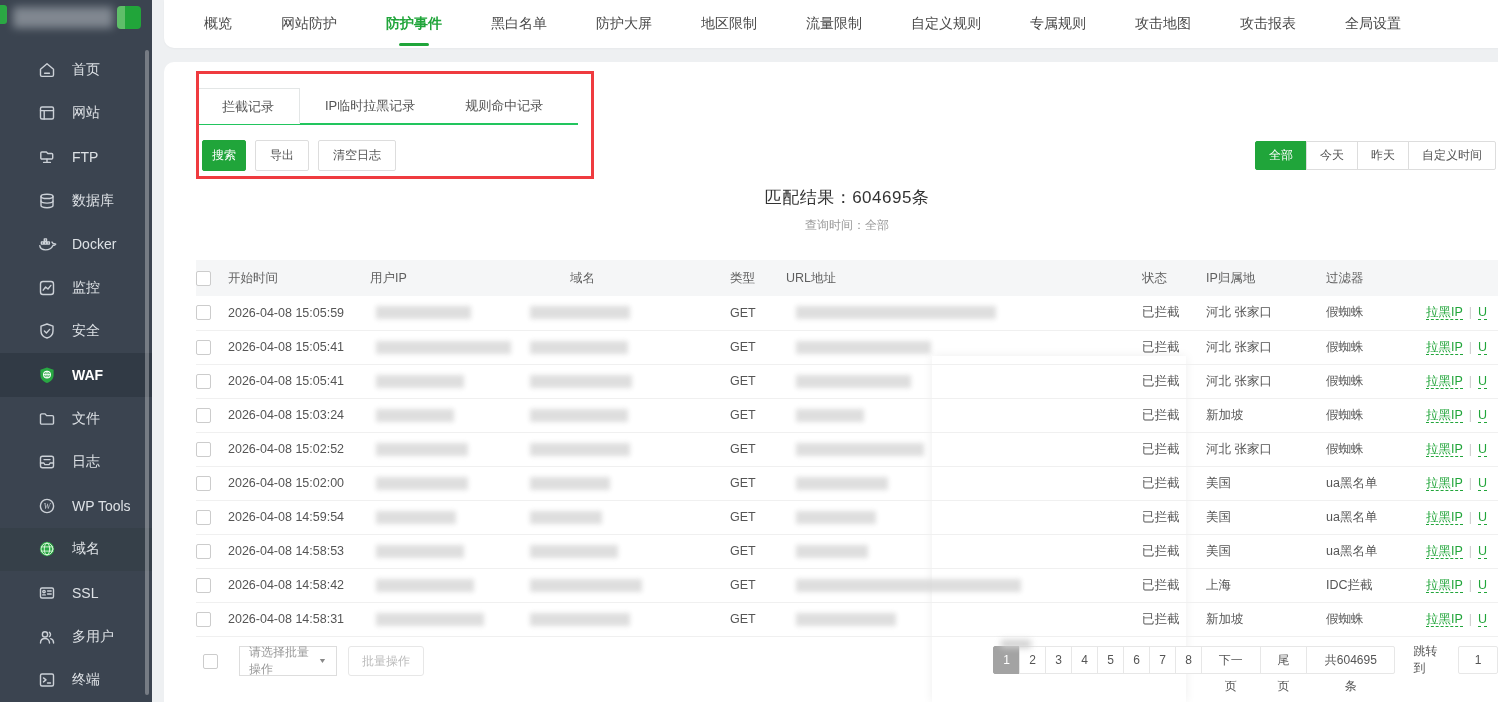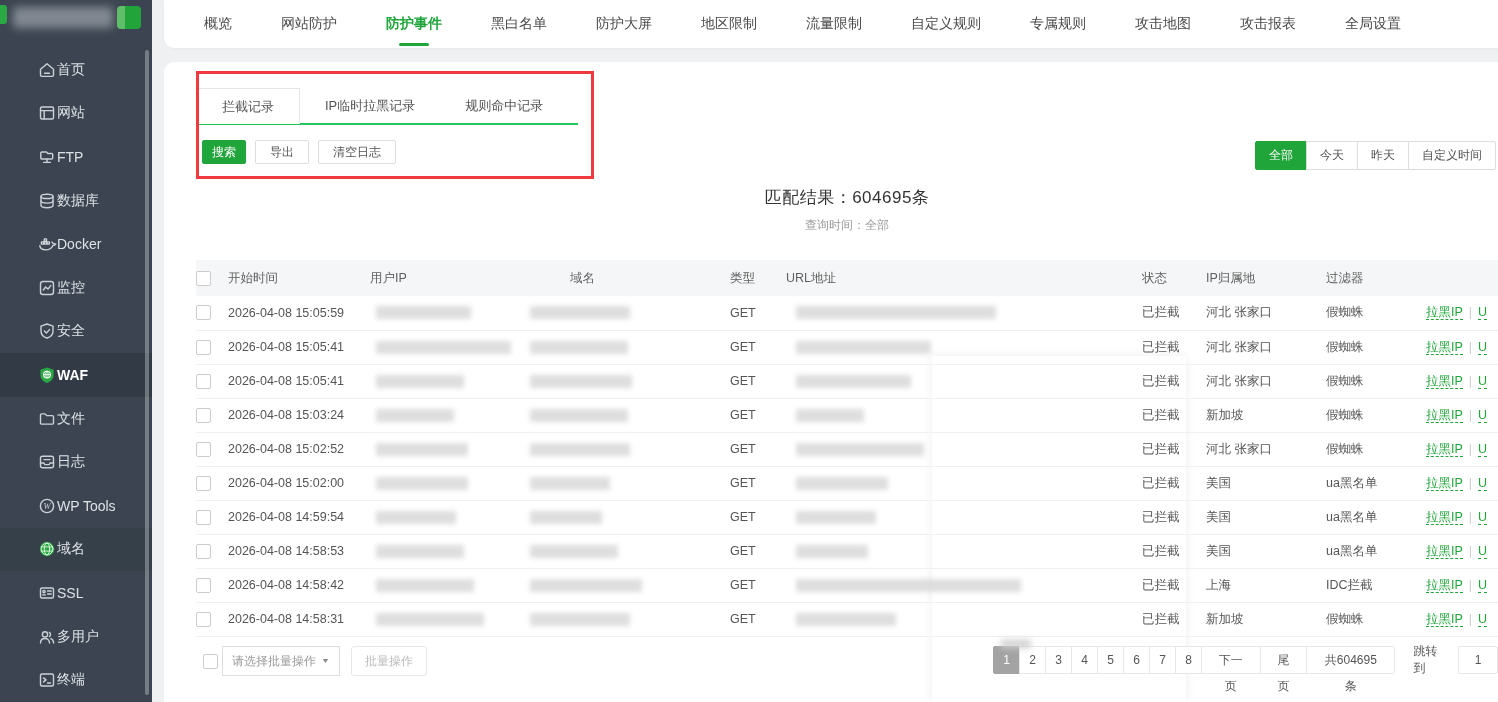--- a/index.html
+++ b/index.html
@@ -9,21 +9,21 @@
     -webkit-font-smoothing:antialiased;
   }
   
   .sidebar{position:absolute;left:0;top:0;width:152px;height:702px;background:#3b4450;z-index:10;}
   .logo{position:relative;height:44px;}
   .logo-sliver{position:absolute;left:0;top:5px;width:7px;height:19px;background:#2aa843;border-radius:0 3px 3px 0;}
   .logo-blur{position:absolute;left:13px;top:7px;width:100px;height:21px;background:#8d949c;border-radius:2px;filter:blur(4px);opacity:.85;}
   .logo-mark{position:absolute;left:117px;top:6px;width:24px;height:23px;border-radius:4px;
     background:linear-gradient(90deg,#5fbe69 0 34%,#21a53a 34%);}
   .side-menu{position:absolute;top:48px;left:0;right:0;}
-  .side-item{display:flex;align-items:center;height:43.6px;padding-left:37px;
+  .side-item{display:flex;align-items:center;height:43.6px;padding-left:37px;gap:15px;
     color:#dde1e5;font-size:14px;cursor:pointer;}
   .side-item.active{background:#313a45;color:#fff;font-weight:bold;text-align:center;}
   .side-item.hl{background:#364049;}
   .side-icon{width:20px;height:20px;flex:0 0 20px;display:flex;align-items:center;justify-content:center;}
   .side-scroll{position:absolute;right:3px;top:50px;width:4px;height:645px;background:rgba(255,255,255,.30);border-radius:2px;}
   
   .topnav{position:absolute;left:164px;top:0;right:-14px;height:48px;background:#fff;
     border-radius:0 0 0 10px;display:flex;align-items:stretch;padding-left:40px;gap:49px;
     box-shadow:0 1px 2px rgba(0,0,0,.03);z-index:5;}
   .nav-tab{position:relative;display:flex;align-items:center;font-size:14px;color:#4a4a4a;
@@ -40,21 +40,21 @@
   .subtabs{position:absolute;left:196px;top:88px;display:flex;width:382px;height:37px;
     border-bottom:2px solid #22c55e;box-sizing:border-box;z-index:2;}
   .subtab{padding:0 25px;height:36px;line-height:36px;font-size:13px;color:#555;
     white-space:nowrap;cursor:pointer;box-sizing:border-box;}
   .subtab.active{background:#fff;border:1px solid #e3e6e6;border-bottom:1px solid #fff;margin-bottom:-1px;}
   
   .toolbar{position:absolute;left:196px;top:140px;height:31px;display:flex;align-items:stretch;z-index:2;}
   .search-input{width:256px;height:31px;border:1px solid #ddd;border-radius:2px;padding:0 9px;
     font-size:12px;color:#333;box-sizing:border-box;outline:none;font-family:inherit;}
   .search-input::placeholder{color:#aaa;}
-  .btn{font-family:inherit;font-size:12px;height:24px;cursor:pointer;box-sizing:border-box;}
+  .btn{font-family:inherit;font-size:12px;height:31px;cursor:pointer;box-sizing:border-box;}
   .btn-search{margin-left:6px;width:44px;background:#20a53a;color:#fff;border:1px solid #20a53a;border-radius:2px;}
   .btn-plain{margin-left:9px;padding:0 14px;background:#fff;border:1px solid #ddd;border-radius:2px;color:#555;}
   
   .time-filter{position:absolute;right:2px;top:141px;display:flex;height:29px;z-index:2;}
   .tf-btn{padding:0 13px;line-height:27px;border:1px solid #ddd;background:#fff;color:#555;
     font-size:12px;margin-left:-1px;cursor:pointer;white-space:nowrap;box-sizing:border-box;}
   .tf-btn:first-child{border-radius:2px 0 0 2px;margin-left:0;}
   .tf-btn:last-child{border-radius:0 2px 2px 0;}
   .tf-btn.active{background:#20a53a;border-color:#20a53a;color:#fff;}
   
@@ -74,21 +74,21 @@
   .bb-ip{margin-left:6px;}
   .bb-dom{margin-left:-40px;}
   .bb-url{margin-left:10px;position:relative;z-index:6;}
   .url-band{position:absolute;left:768px;top:294px;width:254px;height:346px;background:#fff;
     box-shadow:0 0 10px rgba(0,0,0,.07);z-index:5;}
   .lnk{color:#21a53a;border-bottom:1px dashed #21a53a;cursor:pointer;}
   .sep{color:#ccc;margin:0 6px;}
   
   .footer{position:absolute;left:196px;top:645px;height:32px;display:flex;align-items:center;z-index:6;}
   .footer .cb{margin-left:7px;}
-  .batch-select{margin-left:4px;width:118px;height:30px;border:1px solid #ddd;border-radius:0;
+  .batch-select{margin-left:21px;width:98px;height:30px;border:1px solid #ddd;border-radius:0;
     display:flex;align-items:center;justify-content:space-between;padding:0 9px;color:#999;
     font-size:12px;box-sizing:border-box;cursor:pointer;background:#fff;}
   .caret{font-size:9px;color:#888;transform:scaleY(.8);}
   .batch-btn{margin-left:11px;height:30px;padding:0 13px;border:1px solid #e7e7e7;border-radius:3px;
     background:#fff;color:#bbb;font-size:12px;cursor:pointer;font-family:inherit;}
   .pagination{position:absolute;left:993px;top:646px;display:flex;align-items:center;height:28px;
     font-size:12px;color:#555;z-index:6;}
   .pg{min-width:27px;height:28px;line-height:26px;text-align:center;border:1px solid #e7e7e7;
     background:#fff;margin-left:-1px;cursor:pointer;box-sizing:border-box;}
   .pg:first-child{margin-left:0;border-radius:2px 0 0 2px;}

